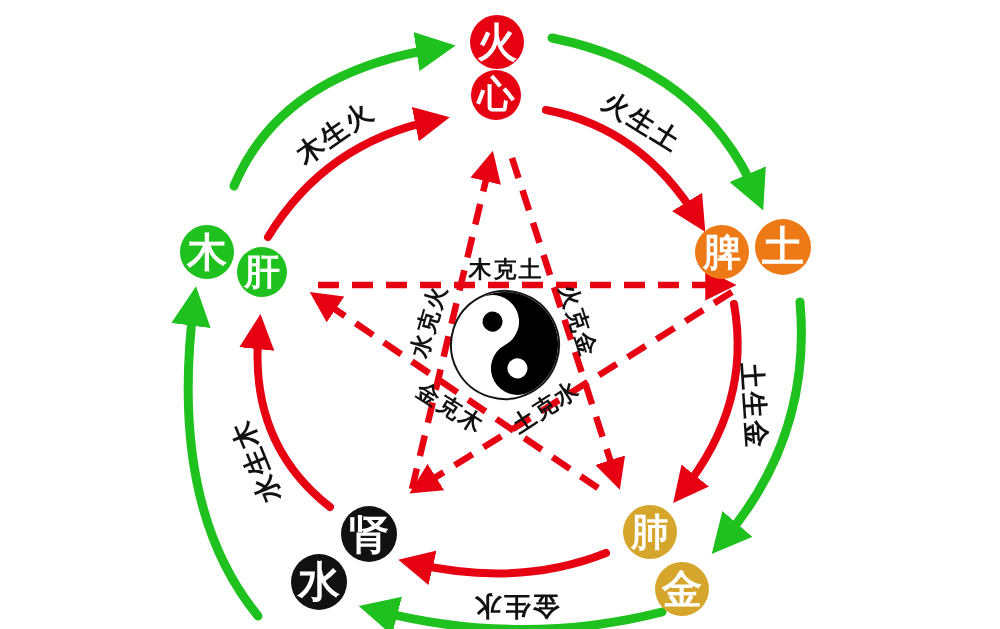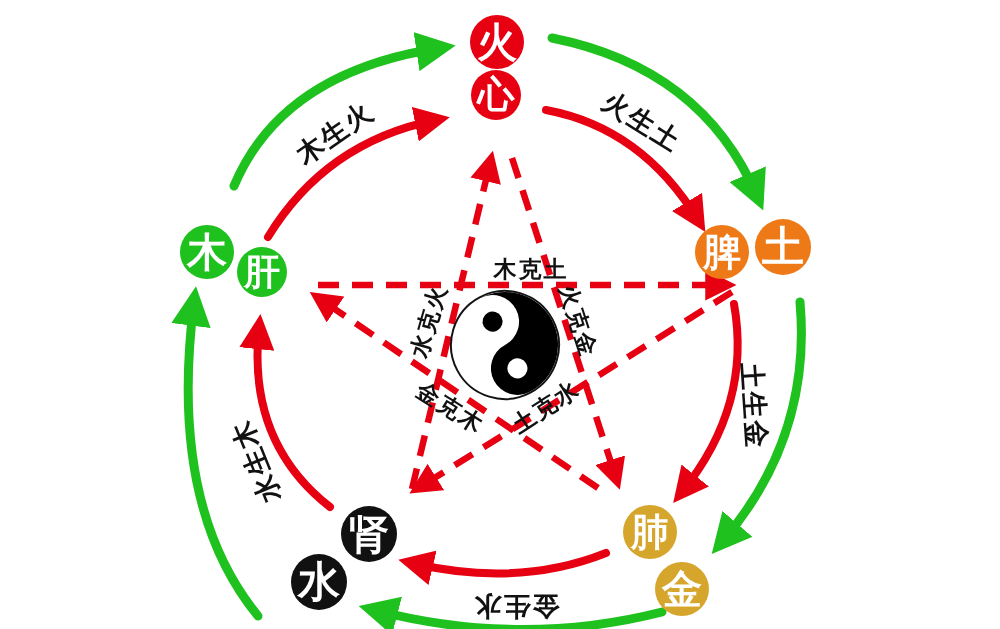--- a/index.html
+++ b/index.html
@@ -102,19 +102,19 @@
   <div class="node black" style="left:291px; top:554px; width:56px; height:56px; font-size:42px;">水</div>
   <div class="node gold" style="left:623px; top:505px; width:54px; height:54px; font-size:38px;">肺</div>
   <div class="node gold" style="left:655px; top:562px; width:54px; height:54px; font-size:40px;">金</div>
 
   <div class="arc-label gen-label" style="left:335px; top:133px; transform:translate(-50%,-50%) rotate(-35deg);">木生火</div>
   <div class="arc-label gen-label" style="left:642px; top:122px; transform:translate(-50%,-50%) rotate(32deg);">火生土</div>
   <div class="arc-label gen-label" style="left:754px; top:406px; transform:translate(-50%,-50%) rotate(86deg);">土生金</div>
   <div class="arc-label gen-label" style="left:516px; top:606px; transform:translate(-50%,-50%) rotate(180deg);">金生水</div>
   <div class="arc-label gen-label" style="left:256px; top:461px; transform:translate(-50%,-50%) rotate(-112deg);">水生木</div>
 
-  <div class="arc-label ovc-label" style="left:506px; top:269px; transform:translate(-50%,-50%);margin-left:25px;">木克土</div>
+  <div class="arc-label ovc-label" style="left:506px; top:269px; transform:translate(-50%,-50%);">木克土</div>
   <div class="arc-label ovc-label" style="left:578px; top:321px; transform:translate(-50%,-50%) rotate(72deg);">火克金</div>
   <div class="arc-label ovc-label" style="left:546px; top:407px; transform:translate(-50%,-50%) rotate(-33deg);">土克水</div>
   <div class="arc-label ovc-label" style="left:450px; top:408px; transform:translate(-50%,-50%) rotate(32deg);">金克木</div>
   <div class="arc-label ovc-label" style="left:429px; top:321px; transform:translate(-50%,-50%) rotate(-74deg);">水克火</div>
 
 </div>
 
 </body></html>

